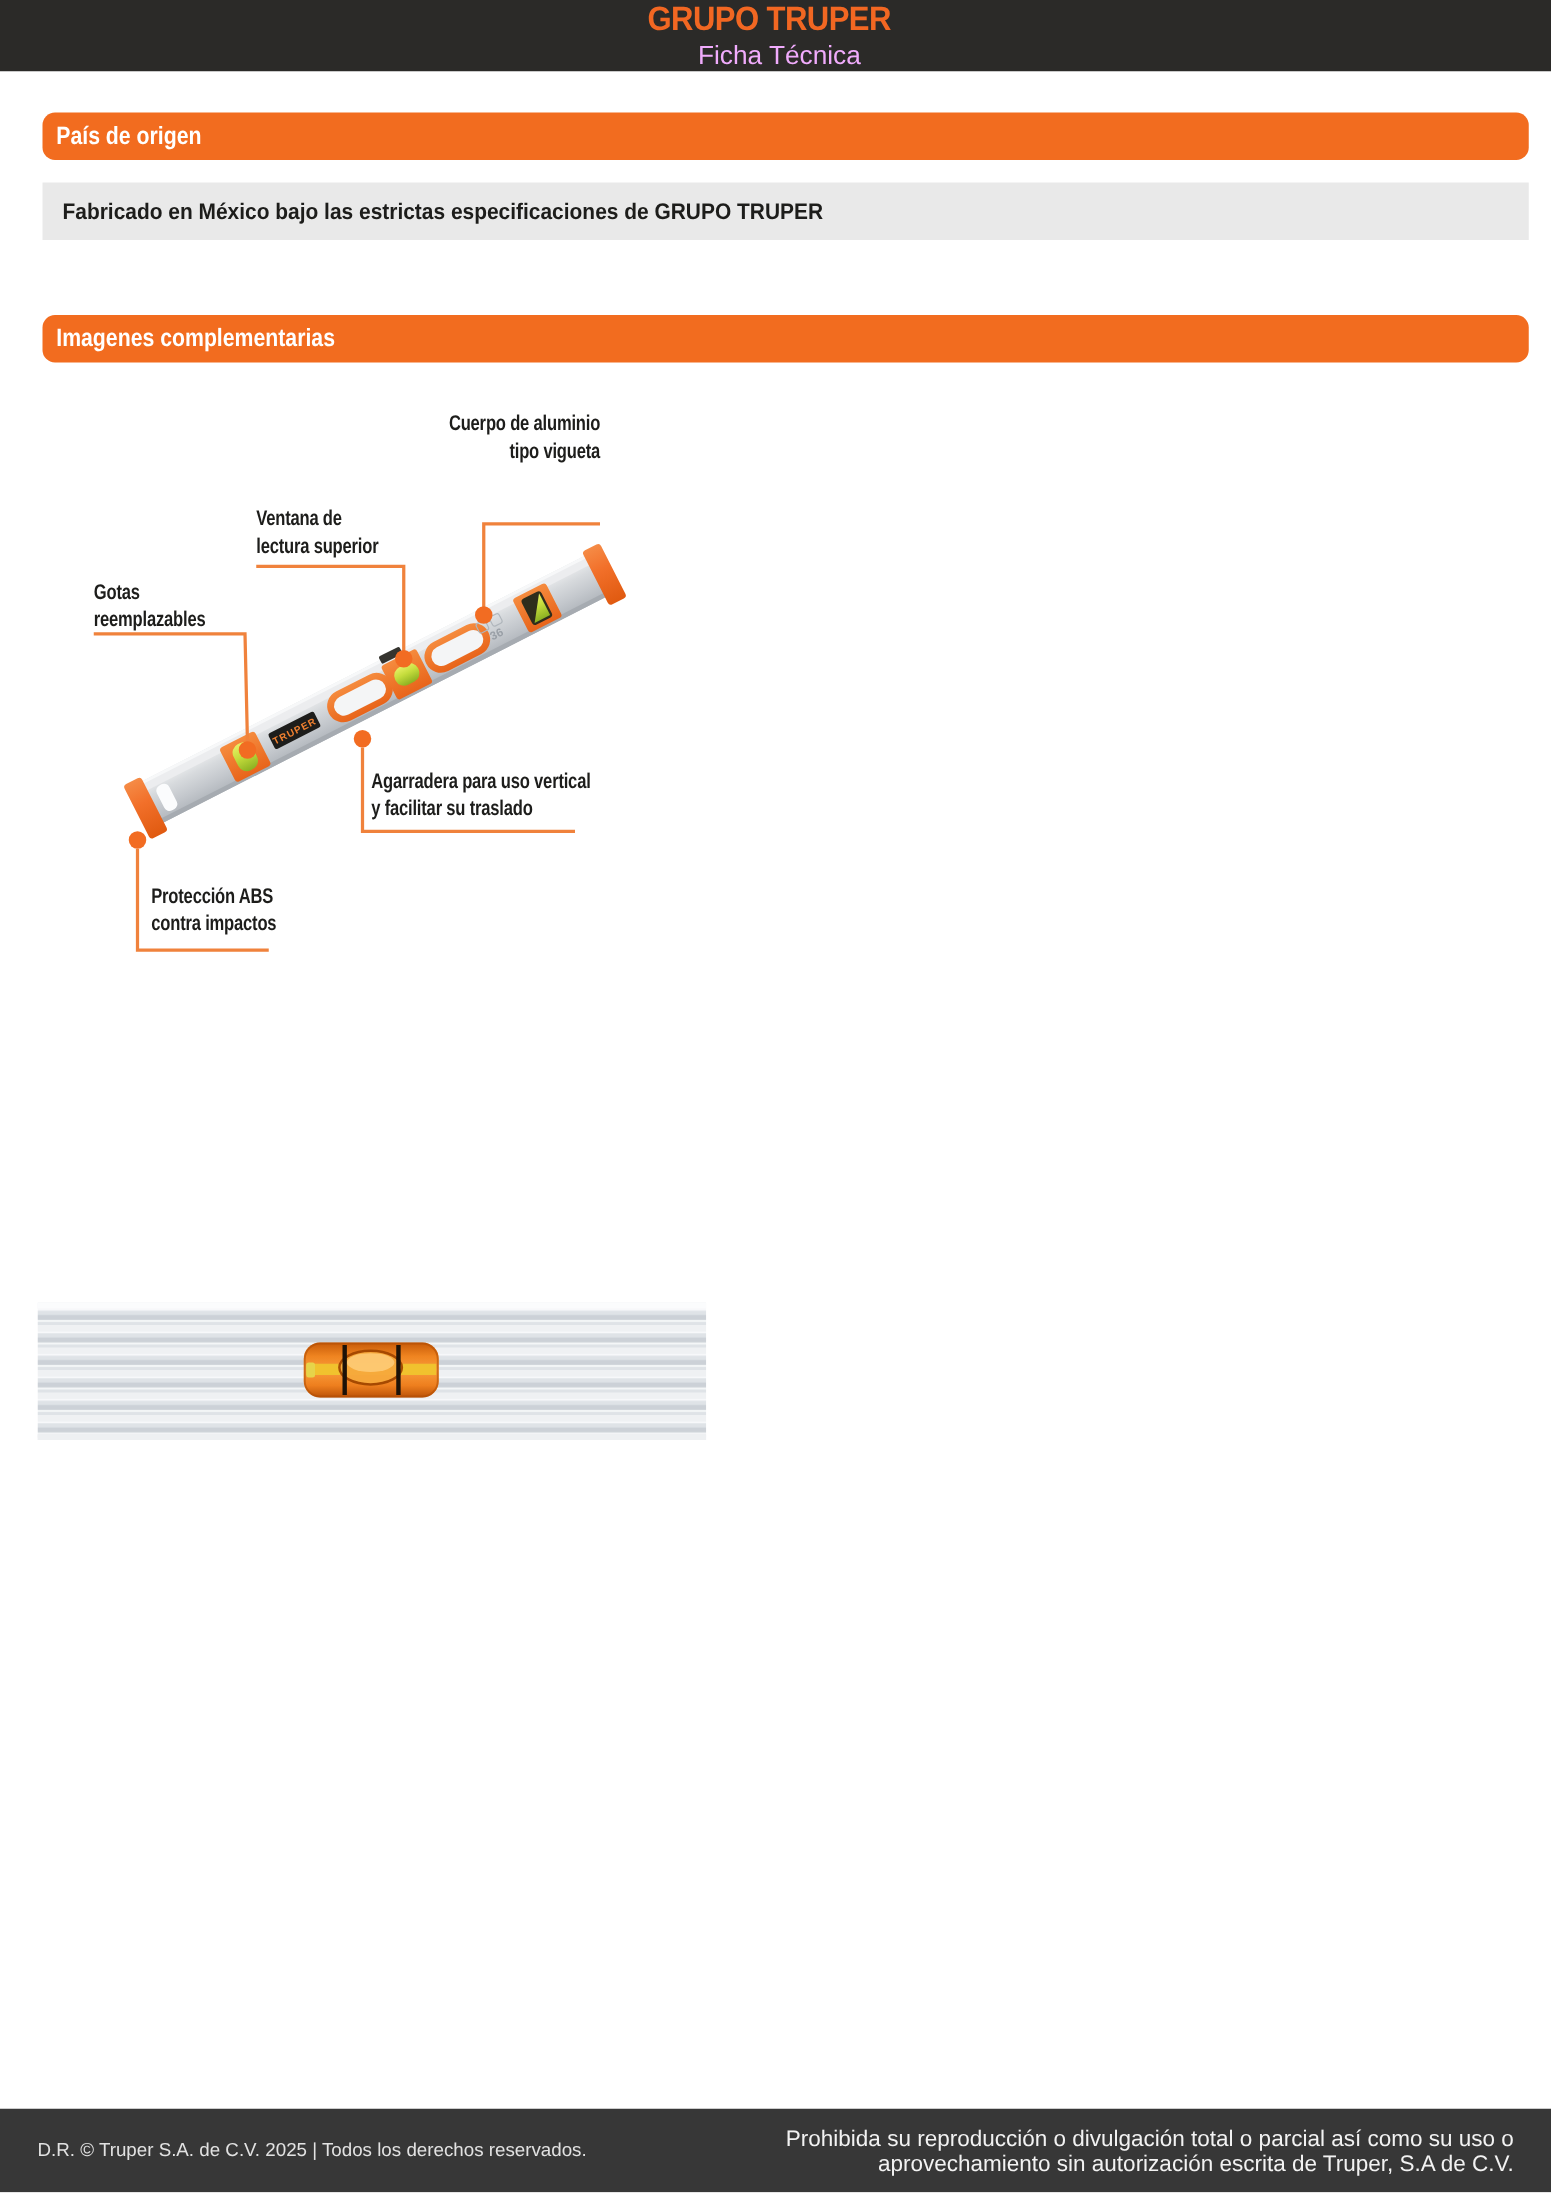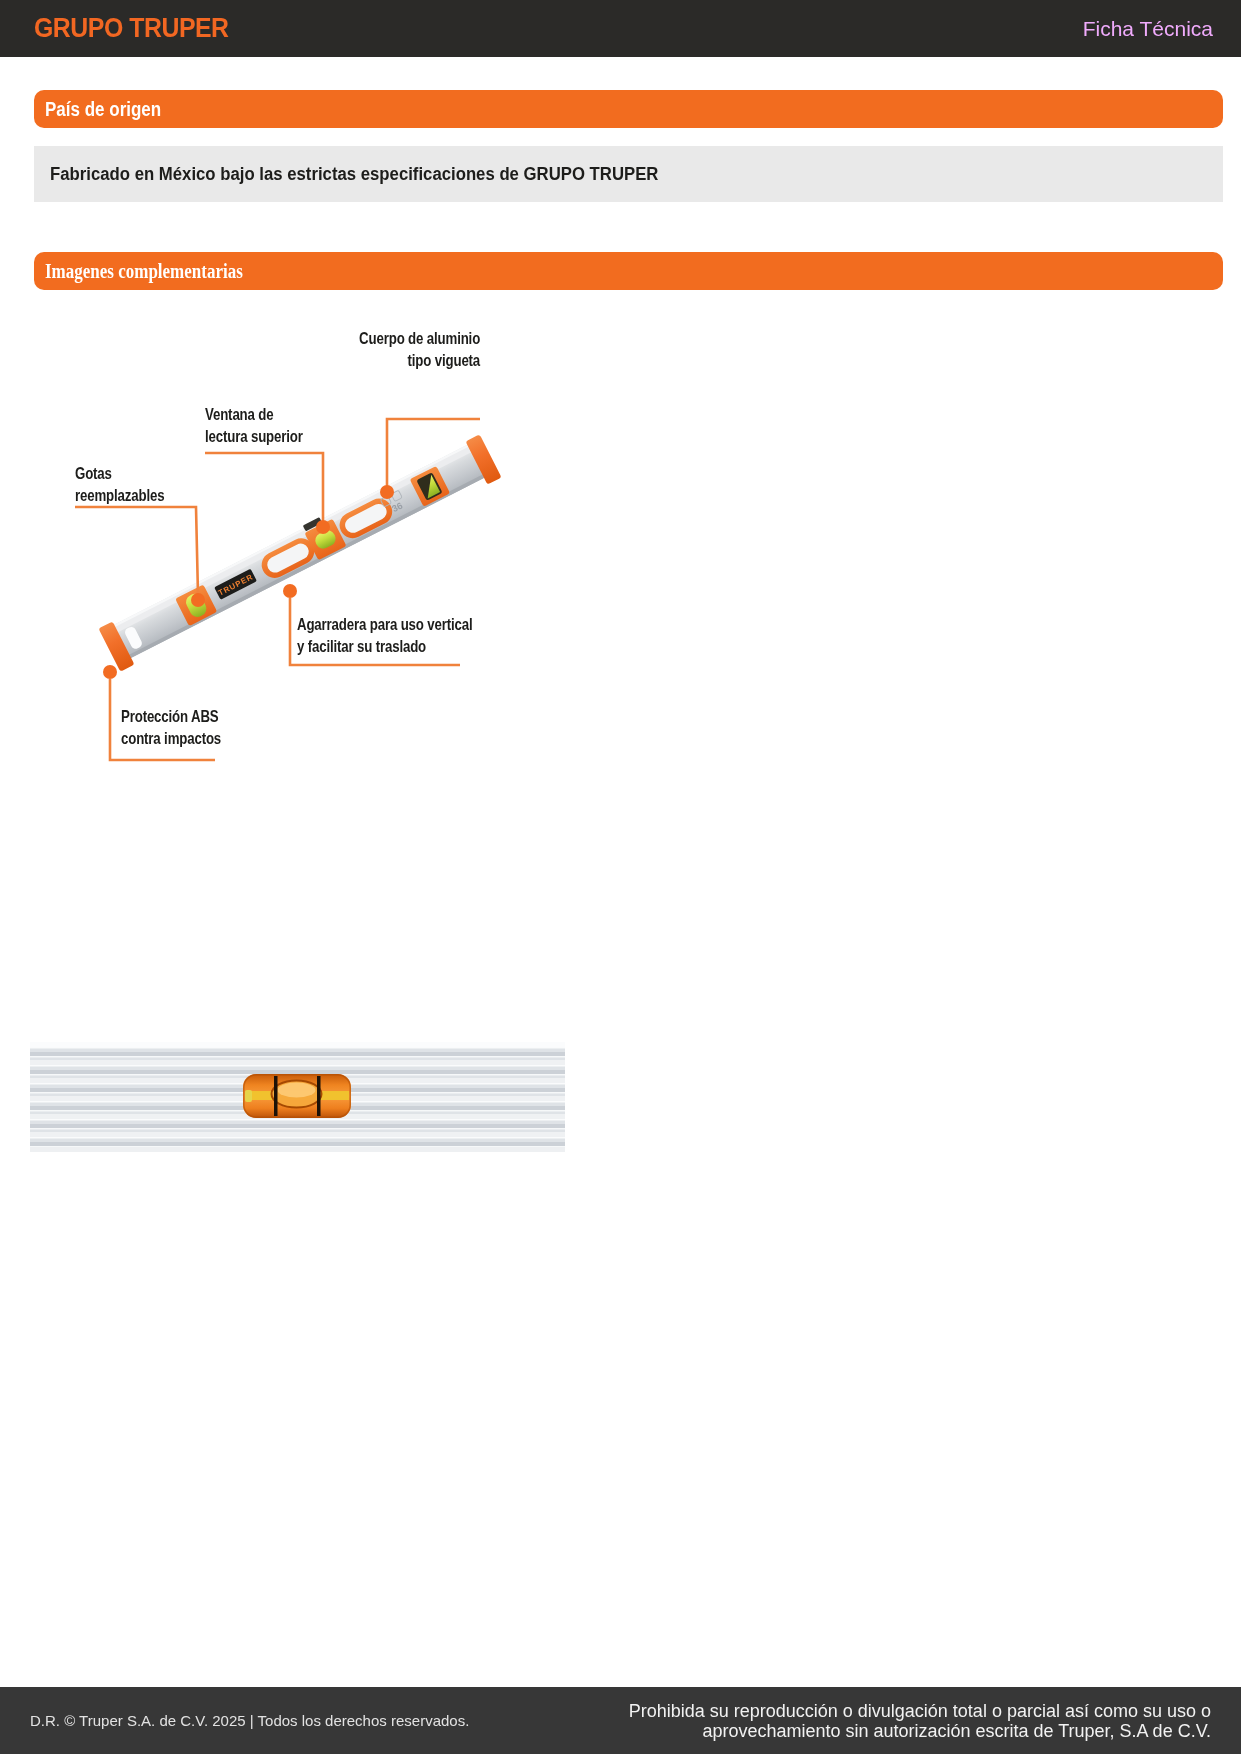--- a/index.html
+++ b/index.html
@@ -2,35 +2,35 @@
 <html><head>
 <meta charset="utf-8">
 <style>
   html,body{margin:0;padding:0;background:#ffffff;}
   .page{position:relative;width:1241px;height:1754px;background:#ffffff;
         font-family:"Liberation Sans",sans-serif;overflow:hidden;}
 
   
   .topbar{position:absolute;left:0;top:0;width:1241px;height:57px;background:#2b2a28;
           display:flex;align-items:center;justify-content:space-between;
-          padding:0 28px 0 34px;box-sizing:border-box;}
+          padding:0 28px 0 34px;box-sizing:border-box;flex-direction:column;}
   .brand{color:#f26722;font-size:27px;font-weight:bold;letter-spacing:-0.5px;
          transform:scaleX(0.92);transform-origin:left center;white-space:nowrap;}
   .doc-title{color:#f0abfc;font-size:21px;white-space:nowrap;}
 
   
   .section-bar{position:absolute;left:34px;width:1189px;height:38px;background:#f26c1f;
                display:flex;align-items:center;padding-left:11px;box-sizing:border-box;border-radius:10px;}
   .section-bar .bar-text{color:#ffffff;font-size:20px;font-weight:bold;
                transform:scaleX(0.85);transform-origin:left center;white-space:nowrap;}
   #origin-bar{top:90px;}
-  #images-bar{top:252px;font-family:Liberation Serif, serif;}
-
-  
-  .graybox{position:absolute;left:34px;top:146px;width:1189px;height:56px;background:#e9e9e9;
+  #images-bar{top:252px;}
+
+  
+  .graybox{position:absolute;left:34px;top:146px;width:1189px;height:46px;background:#e9e9e9;
            display:flex;align-items:center;padding-left:16px;box-sizing:border-box;}
   .graybox-text{color:#1d1d1b;font-size:18px;font-weight:bold;
                 transform:scaleX(0.93);transform-origin:left center;white-space:nowrap;}
 
   
   .figure{position:absolute;}
   #figure-left{left:60px;top:320px;width:480px;height:470px;}
   #figure-right{left:636px;top:390px;width:480px;height:320px;}
   .fig-svg{position:absolute;left:0;top:0;}
 

